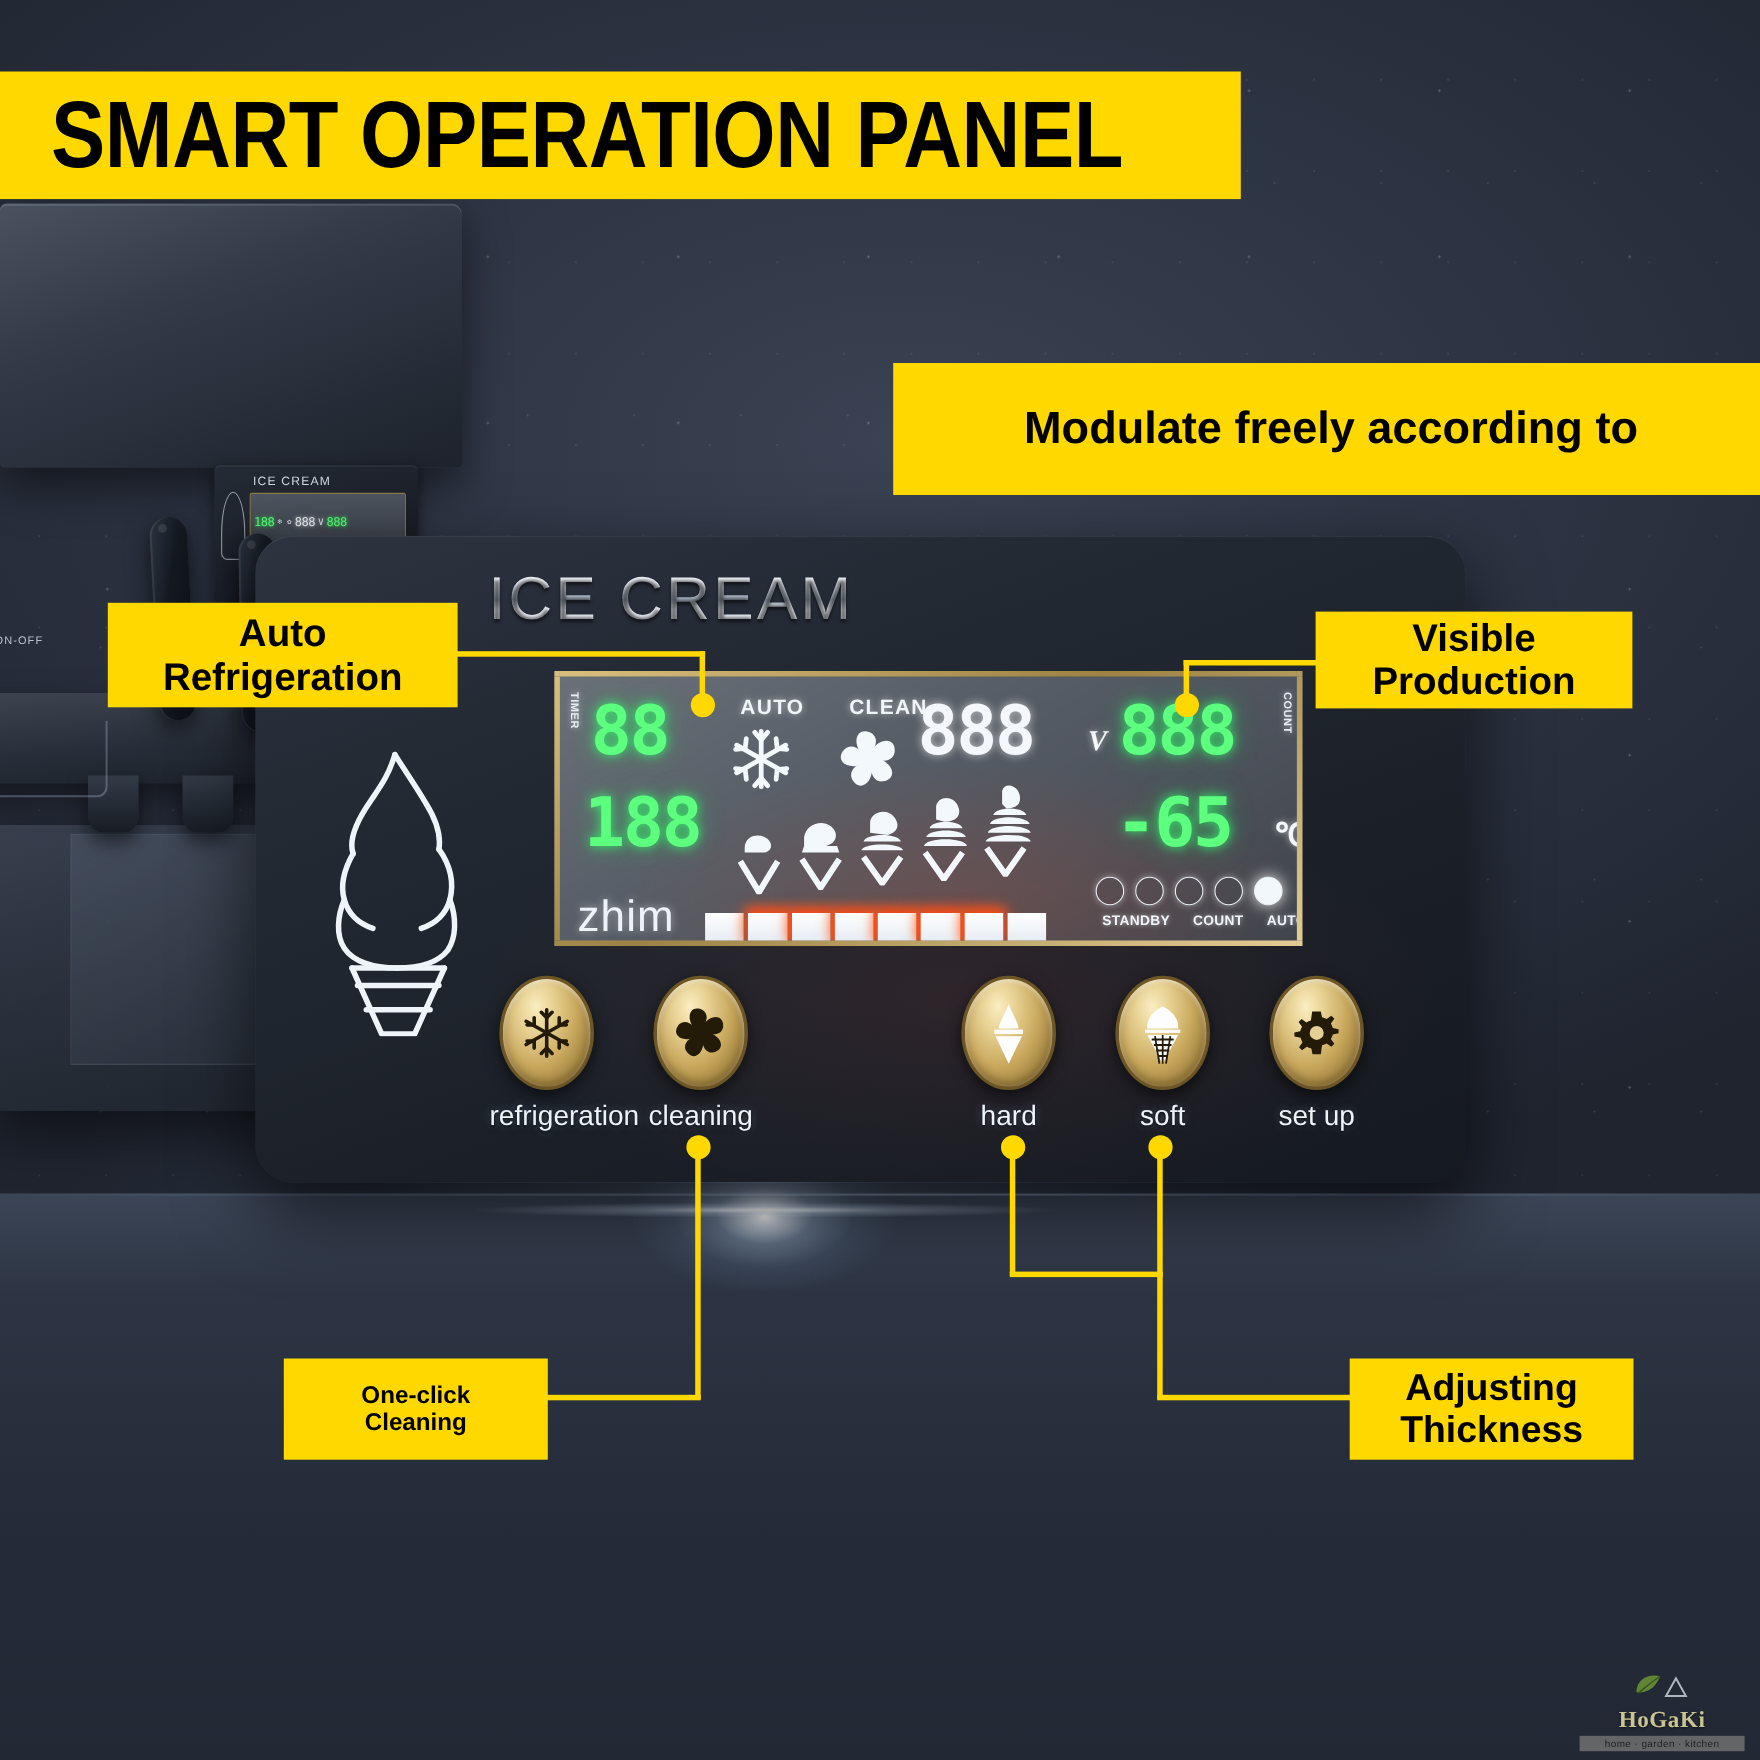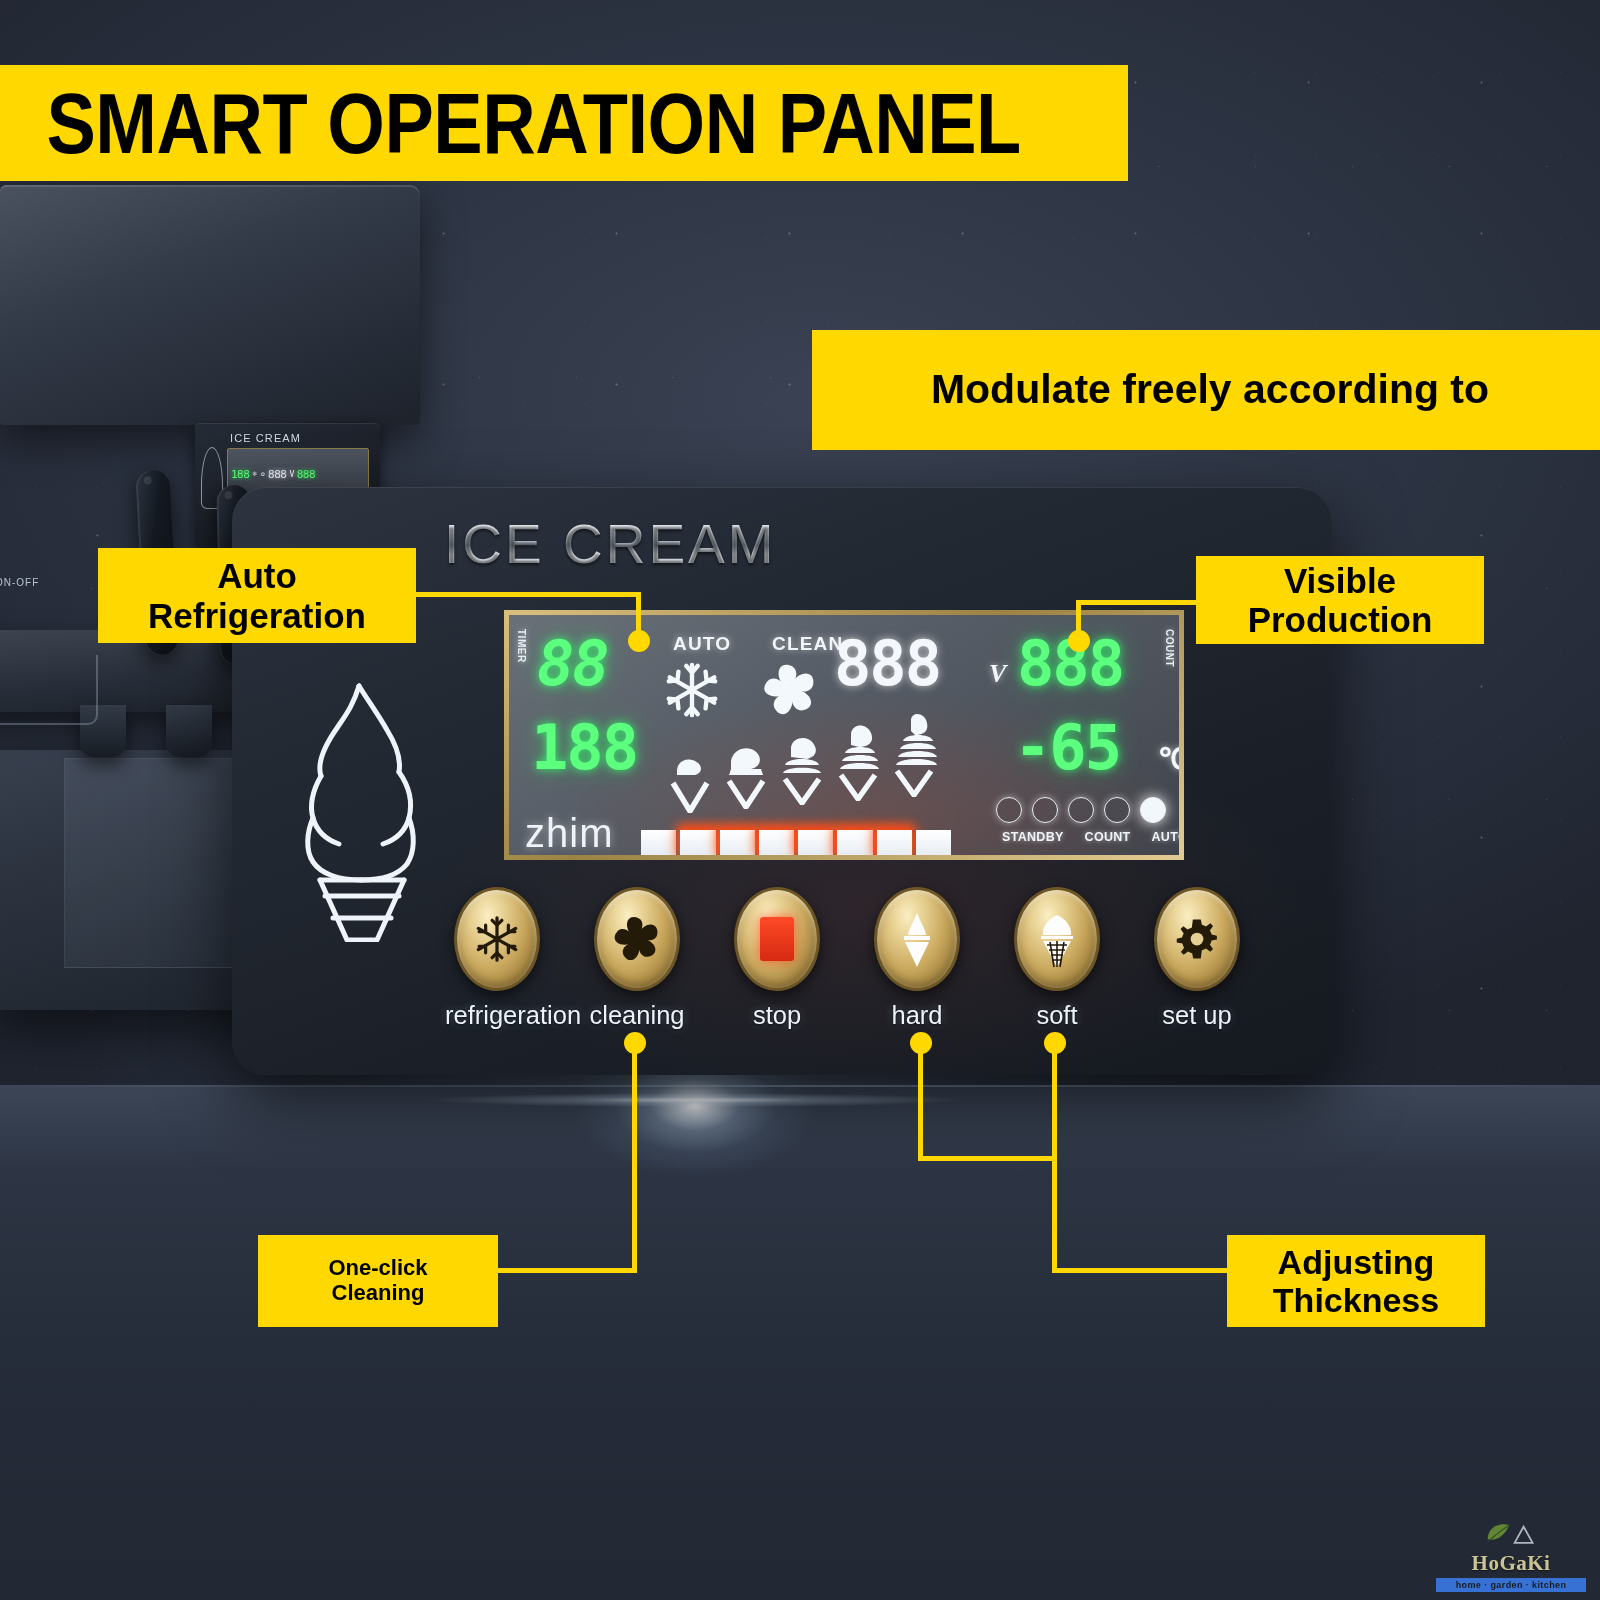--- a/index.html
+++ b/index.html
@@ -206,21 +206,21 @@
     overflow:hidden;
   }
   .seg {
     font-family:"DejaVu Sans Mono", monospace;
     font-weight:700;
     letter-spacing:-2px;
   }
   .seg-green { color:#5dff7e; text-shadow:0 0 10px rgba(50,255,110,.85), 0 0 24px rgba(40,230,95,.45); }
   .seg-white { color:#f4f8fc; text-shadow:0 0 9px rgba(255,255,255,.65); }
 
-  #lcd-row1-left  { position:absolute; left:28px;  top:12px; font-size:62px;font-style:italic; }
+  #lcd-row1-left  { position:absolute; left:28px;  top:12px; font-size:62px; }
   #lcd-row2-left  { position:absolute; left:22px;  top:96px; font-size:62px; }
   #lcd-volt       { position:absolute; left:325px; top:12px; font-size:62px; }
   #lcd-volt-unit  { position:absolute; left:480px; top:44px; font-size:26px; color:#f4f8fc; font-family:"Liberation Serif",serif; font-style:italic; font-weight:700; text-shadow:0 0 7px rgba(255,255,255,.6); }
   #lcd-count      { position:absolute; left:508px; top:12px; font-size:62px; }
   #lcd-temp       { position:absolute; left:505px; top:96px; font-size:62px; }
   #lcd-temp-unit  { position:absolute; left:650px; top:122px; font-size:30px; color:#f4f8fc; font-weight:700; font-family:"Liberation Serif",serif; text-shadow:0 0 7px rgba(255,255,255,.6); }
 
   .vlabel {
     position:absolute; font-size:10px; font-weight:700; color:#e7eef6; letter-spacing:.5px;
     writing-mode:vertical-rl; text-orientation:mixed;
@@ -278,21 +278,21 @@
     text-shadow:0 1px 3px rgba(0,0,0,.8), 0 0 8px rgba(170,200,235,.35);
     white-space:nowrap;
   }
   #bw0{left:-2px;}  #bw1{left:138px;} #bw2{left:278px;}
   #bw3{left:418px;} #bw4{left:558px;} #bw5{left:698px;}
   .stop-sq { width:34px; height:44px; background:linear-gradient(#ff4a26,#d32a11); border-radius:3px; box-shadow:0 0 12px rgba(255,70,30,.75); }
 
   
   #watermark { position:absolute; right:14px; bottom:8px; width:150px; text-align:center; opacity:.82; }
   #wm-name { font-size:21px; font-weight:700; color:#f0e6a8; font-family:"Liberation Serif",serif; letter-spacing:.5px; text-shadow:0 1px 2px rgba(0,0,0,.7); }
-  #wm-tag { margin-top:2px; background:#3b82f6; color:#1a1a1a; font-size:9px; font-weight:700; padding:2px 4px; letter-spacing:.4px; }
+  #wm-tag { margin-top:2px; background:#737373; color:#1a1a1a; font-size:9px; font-weight:400; padding:2px 4px; letter-spacing:.4px; }
   #wm-leaf { width:54px; height:28px; margin:0 auto; }
 </style>
 </head>
 <body>
 
 <div id="bg"></div>
 <div id="bg-speckle"></div>
 <div id="floor"></div>
 <div id="floor-line"></div>
 
@@ -537,26 +537,20 @@
             <g transform="rotate(288)">
                 <path d="M0,-5 C10,-23 27,-21 25,-6 C23,4 8,4 0,-5 Z"></path>
               </g>
             <circle r="5.5"></circle>
           </g>
         </svg>
       </div>
       <div class="btn-label">cleaning</div>
     </div>
 
-    <div class="btn-wrap" id="bw2">
-      <div class="btn-face">
-        <div class="stop-sq"></div>
-      </div>
-      <div class="btn-label">stop</div>
-    </div>
 
     <div class="btn-wrap" id="bw4">
       <div class="btn-face">
         <svg width="50" height="60" viewBox="0 0 50 60">
           <path d="M25 6 C16 10 10 18 11 26 L39 26 C40 18 34 10 25 6 Z" fill="#fdfdfd"></path>
           <rect x="9" y="27" width="32" height="3" fill="#fdfdfd"></rect>
           <path d="M11 32 L25 58 L39 32 Z" fill="#fdfdfd"></path>
           <g stroke="#231a08" stroke-width="1.6">
             <path d="M15 36 L35 36 M17 41 L33 41 M19 46 L31 46 M21 51 L29 51"></path>
             <path d="M18 33 L22 58 M25 32 L25 58 M32 33 L28 58"></path>

